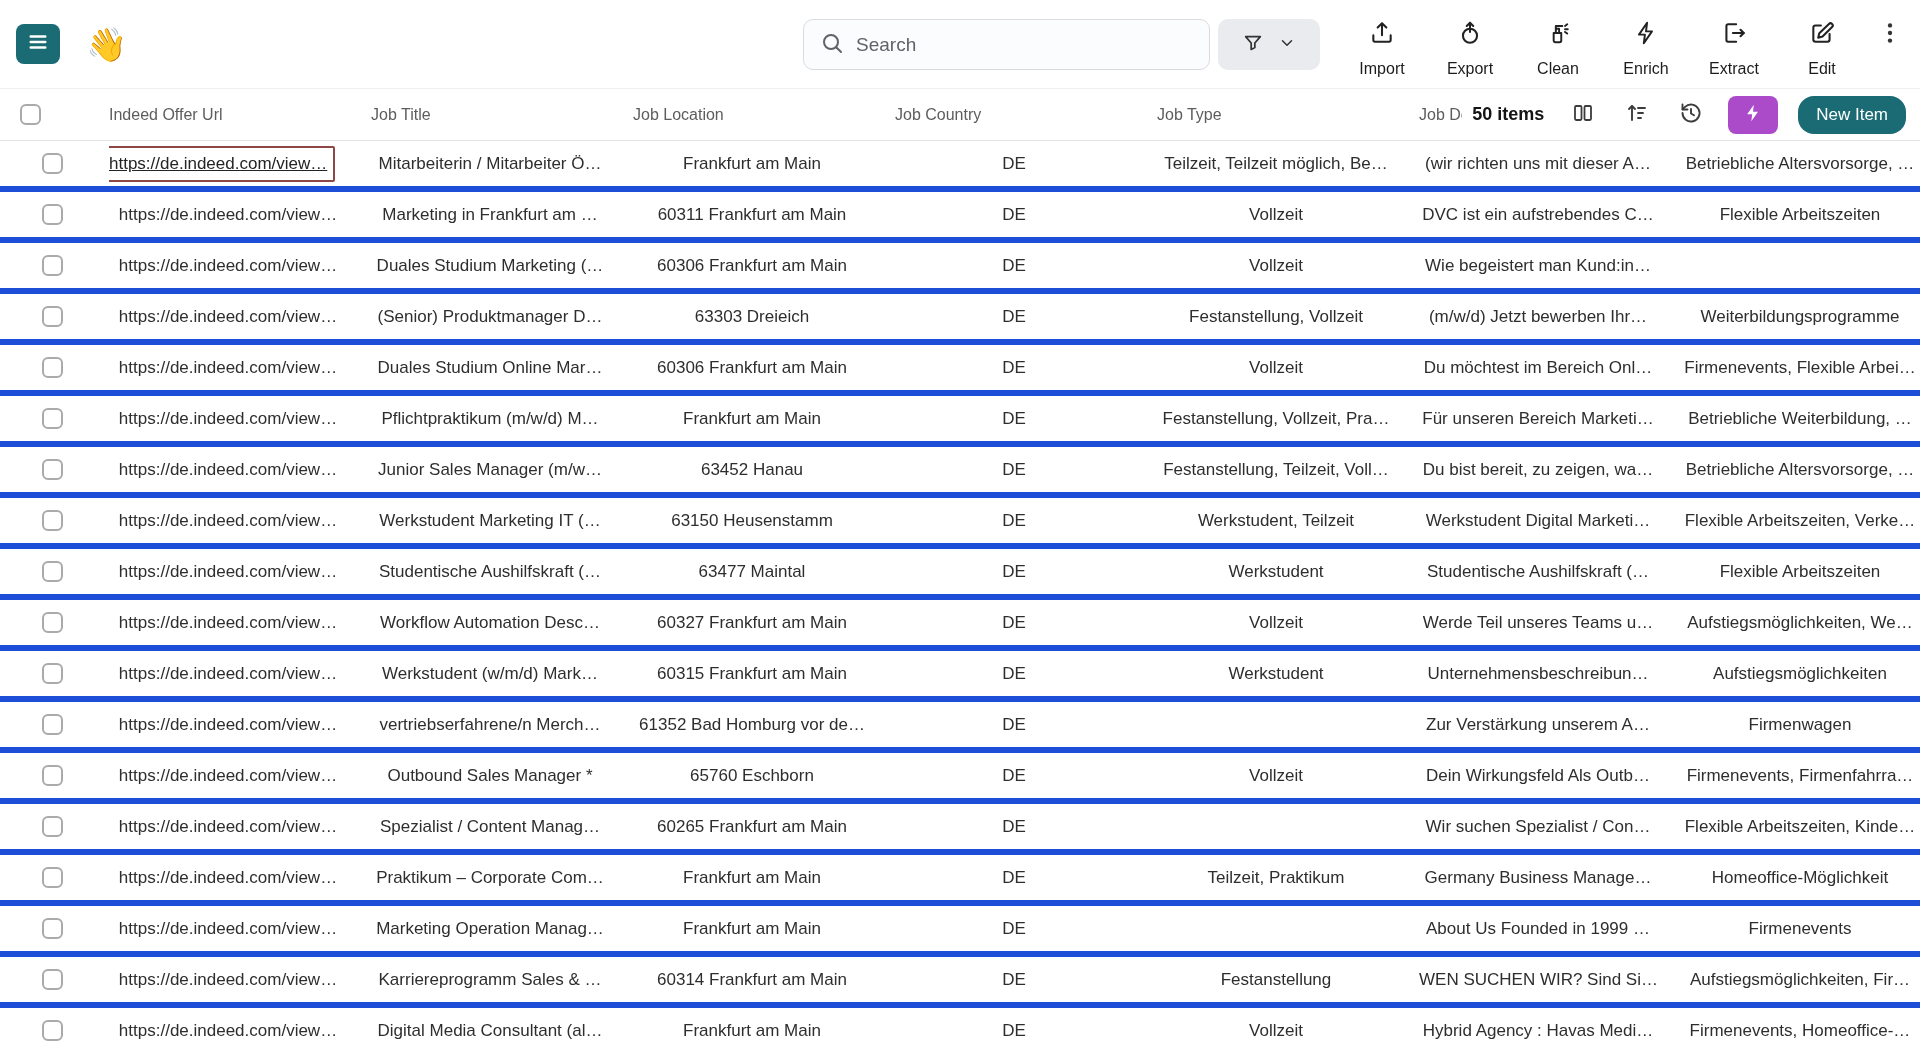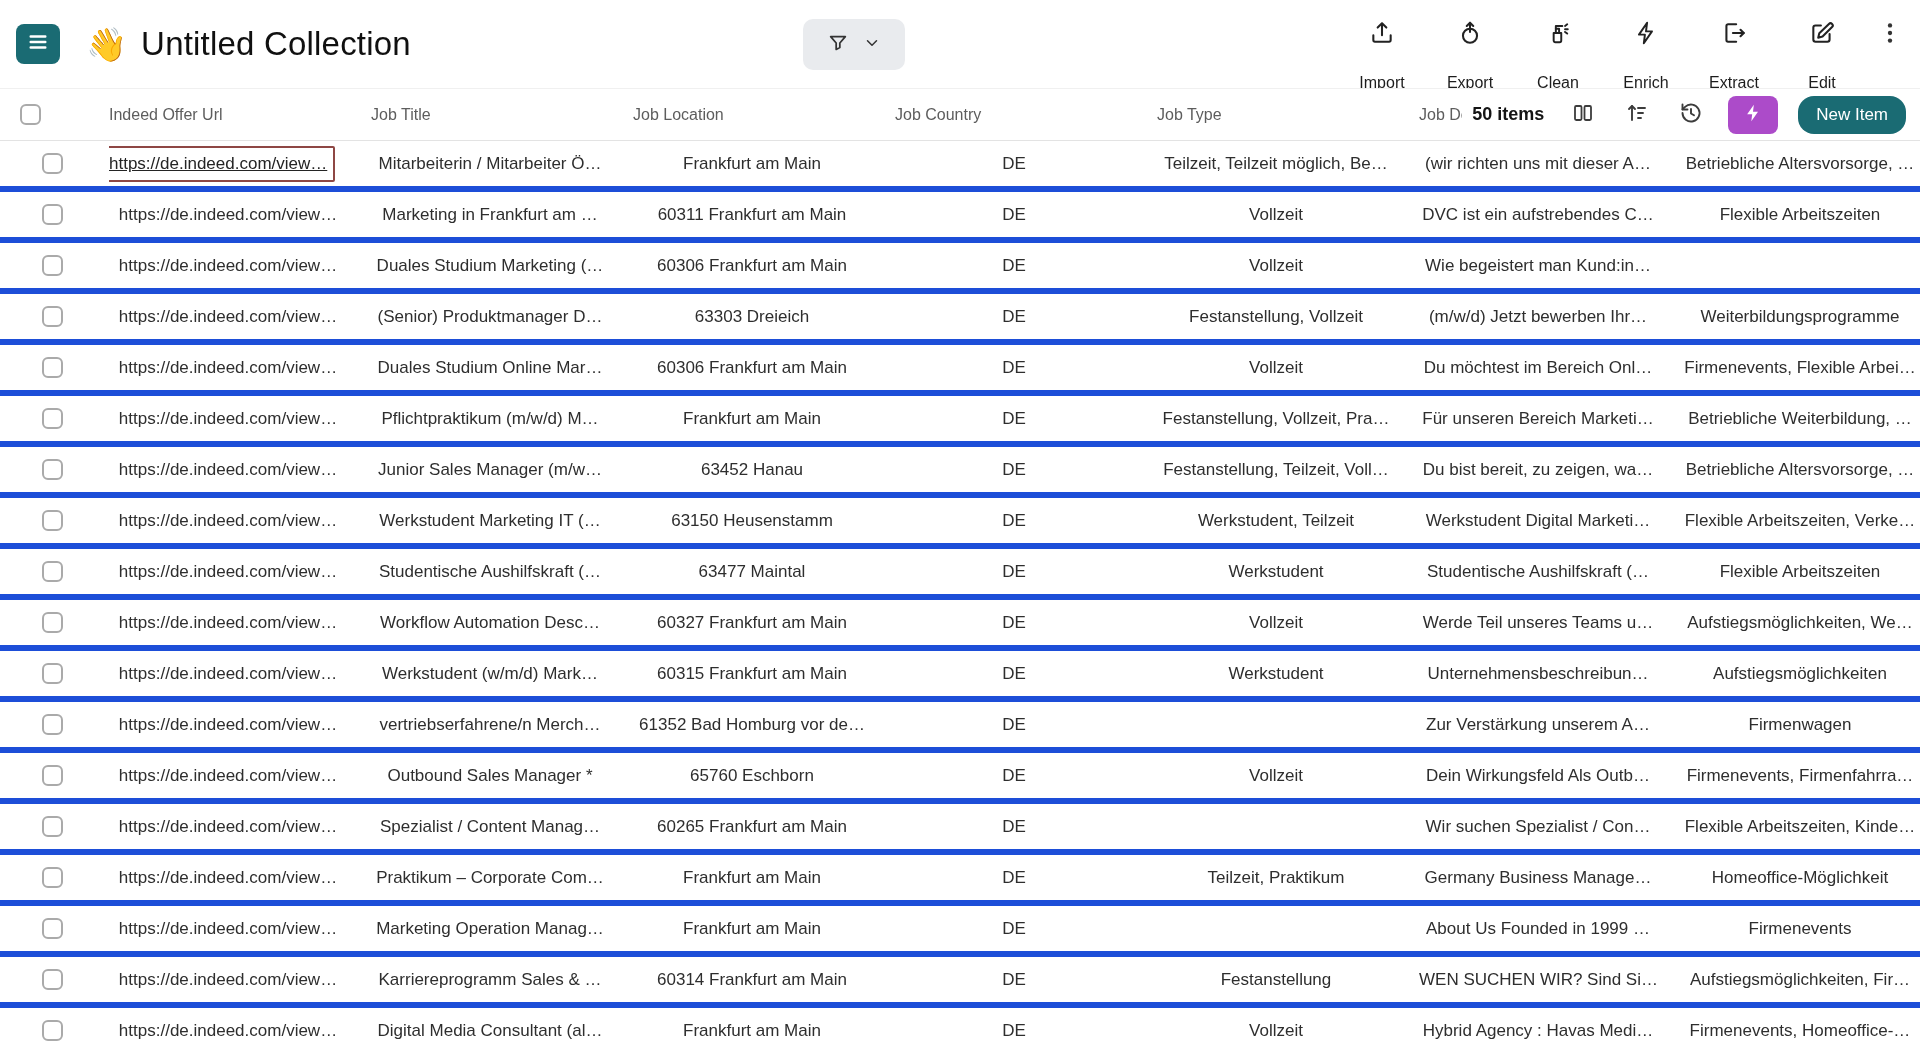--- a/index.html
+++ b/index.html
@@ -38,21 +38,21 @@
   }
   .search-input::placeholder { color: #5f6368; }
   .filter-box {
     width: 102px; height: 51px; background: #e9ebee; border-radius: 10px;
     display: flex; align-items: center; justify-content: center; gap: 14px; cursor: pointer;
   }
   .filter-box svg { width: 22px; height: 22px; }
 
   .toolbar { position: absolute; right: 6px; top: 18px; display: flex; align-items: flex-start; }
   .tool-btn {
-    width: 88px; display: flex; flex-direction: column; align-items: center; gap: 24px;
+    width: 88px; display: flex; flex-direction: column; align-items: center; gap: 10px;
     padding-top: 2px; cursor: pointer; border-radius: 8px;
   }
   .tool-btn svg { width: 26px; height: 26px; }
   .tool-label { font-size: 16px; color: #1c1c1c; }
   .kebab-btn { width: 48px; display: flex; justify-content: center; padding-top: 2px; cursor: pointer; }
   .kebab-btn svg { width: 26px; height: 26px; }
 
   
   .grid-cols { display: grid; grid-template-columns: 109px repeat(7, 262px); align-items: center; }
 
@@ -111,24 +111,32 @@
   <div class="menu-btn">
     <span>
       <svg viewBox="0 0 24 24" fill="none" stroke="#ffffff" stroke-width="2.6" stroke-linecap="round">
         <path d="M4 6h16M4 12h16M4 18h16"></path>
       </svg>
     </span>
   </div>
 
   <div class="title-wrap">
     <span class="emoji">👋</span>
-    <span class="page-title">Untitled Collection</span>
   </div>
 
   <div class="search-wrap">
+    <div class="search-box">
+      <span>
+        <svg viewBox="0 0 24 24" fill="none" stroke="#5f6368" stroke-width="2" stroke-linecap="round">
+          <circle cx="11" cy="11" r="7"></circle>
+            <path d="M16.5 16.5L21 21"></path>
+        </svg>
+      </span>
+      <input class="search-input" type="text" placeholder="Search" style="">
+    </div>
     <div class="filter-box">
       <span>
         <svg viewBox="0 0 24 24" fill="none" stroke="#333333" stroke-width="1.9" stroke-linejoin="round">
           <path d="M4 5h16l-6 7v5l-4 2v-7z"></path>
         </svg>
       </span>
       <span>
         <svg viewBox="0 0 24 24" fill="none" stroke="#333333" stroke-width="2" stroke-linecap="round" stroke-linejoin="round" style="width:18px;height:18px;">
           <path d="M6 9l6 6 6-6"></path>
         </svg>

